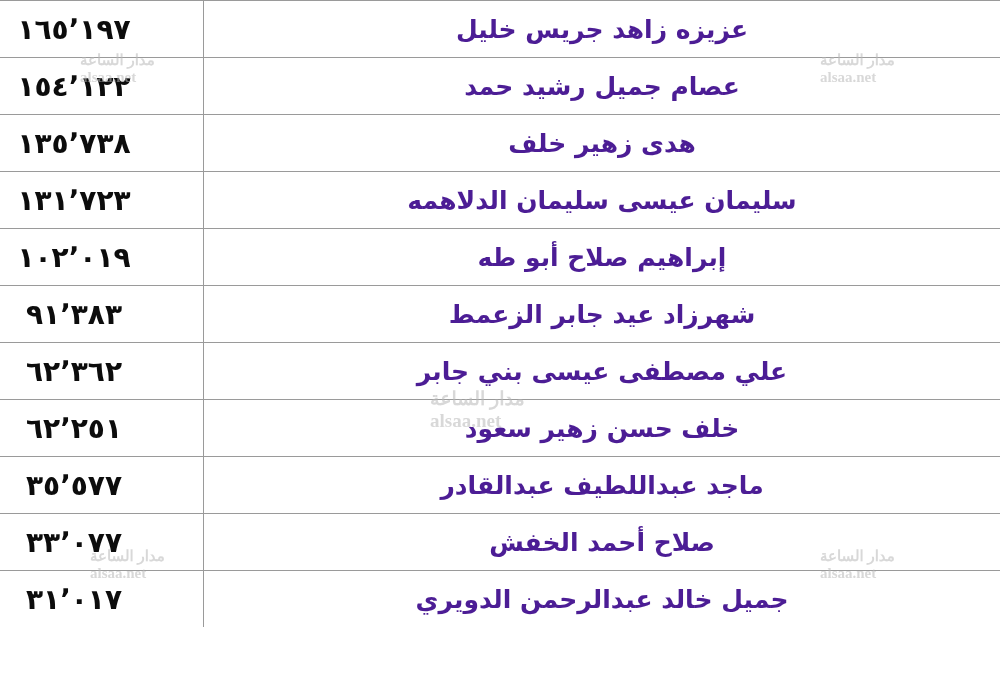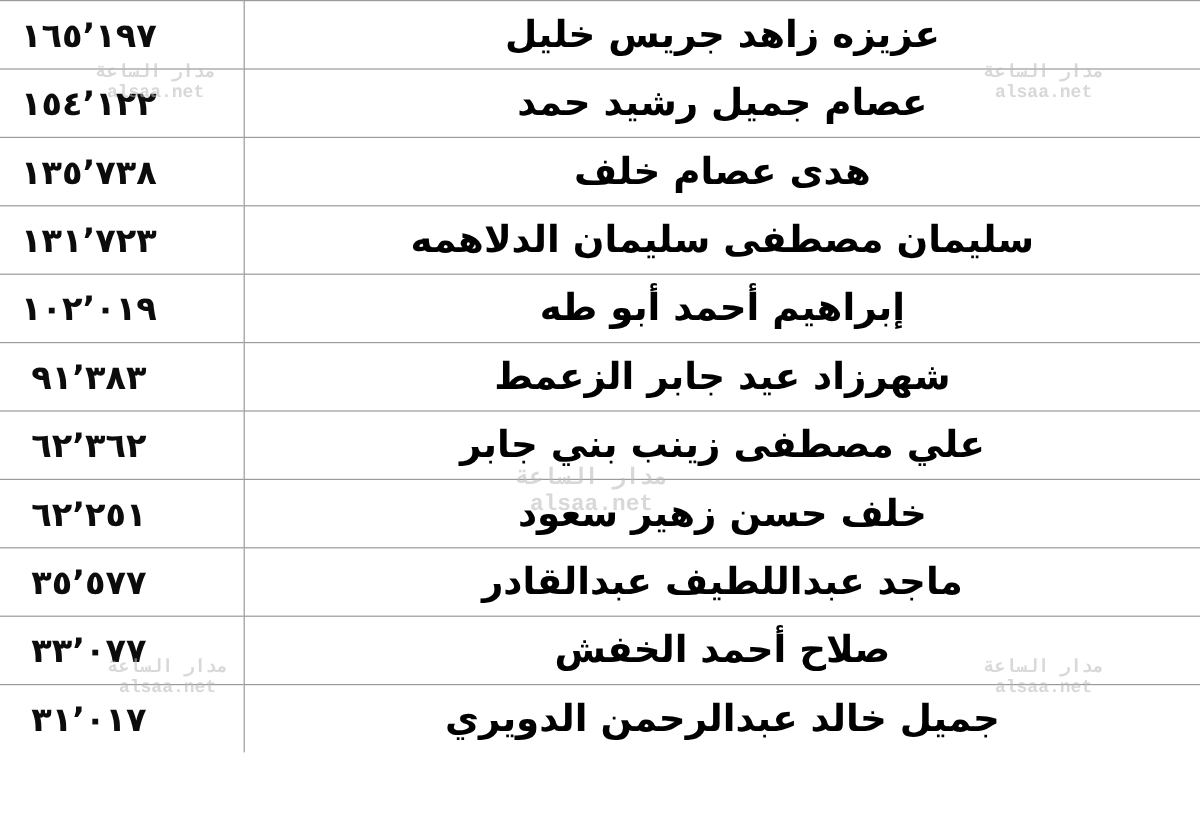--- a/index.html
+++ b/index.html
@@ -31,23 +31,23 @@
     height: 56px;
     padding: 0 14px;
     vertical-align: middle;
     background: transparent;
     overflow: hidden;
     white-space: nowrap;
   }
   td.name-cell {
     width: 768px;
     text-align: center;
-    font-size: 31px;
+    font-size: 25px;
     font-weight: bold;
-    color: #000000;
+    color: #4c1d95;
     letter-spacing: 0px;
   }
   td.amount-cell {
     width: 230px;
     text-align: center;
     font-size: 28px;
     font-weight: bold;
     color: #0c0c0c;
     direction: rtl;
   }
@@ -62,24 +62,24 @@
     border-right: none;
   }
   table.data-table td:last-child {
     border-left: none;
   }
 
   
   .wm {
     position: absolute;
     pointer-events: none;
-    text-align: center;
+    text-align: left;
     color: #b9b9b9;
     opacity: 0.55;
-    font-family: Liberation Mono, monospace;
+    font-family: Liberation Serif, serif;
     line-height: 1.15;
     user-select: none;
   }
   .wm .wm-ar {
     display: block;
     font-size: 15px;
     font-weight: bold;
     direction: rtl;
   }
   .wm .wm-en {
@@ -108,41 +108,41 @@
         <td class="name-cell">عزيزه زاهد جريس خليل</td>
         <td class="amount-cell">١٦٥٬١٩٧</td>
       </tr>
 
       <tr>
         <td class="name-cell">عصام جميل رشيد حمد</td>
         <td class="amount-cell">١٥٤٬١٢٢</td>
       </tr>
 
       <tr>
-        <td class="name-cell">هدى عصام خلف</td>
+        <td class="name-cell">هدى زهير خلف</td>
         <td class="amount-cell">١٣٥٬٧٣٨</td>
       </tr>
 
       <tr>
-        <td class="name-cell">سليمان مصطفى سليمان الدلاهمه</td>
+        <td class="name-cell">سليمان عيسى سليمان الدلاهمه</td>
         <td class="amount-cell">١٣١٬٧٢٣</td>
       </tr>
 
       <tr>
-        <td class="name-cell">إبراهيم أحمد أبو طه</td>
+        <td class="name-cell">إبراهيم صلاح أبو طه</td>
         <td class="amount-cell">١٠٢٬٠١٩</td>
       </tr>
 
       <tr>
         <td class="name-cell">شهرزاد عيد جابر الزعمط</td>
         <td class="amount-cell">٩١٬٣٨٣</td>
       </tr>
 
       <tr>
-        <td class="name-cell">علي مصطفى زينب بني جابر</td>
+        <td class="name-cell">علي مصطفى عيسى بني جابر</td>
         <td class="amount-cell">٦٢٬٣٦٢</td>
       </tr>
 
       <tr>
         <td class="name-cell">خلف حسن زهير سعود</td>
         <td class="amount-cell">٦٢٬٢٥١</td>
       </tr>
 
       <tr>
         <td class="name-cell">ماجد عبداللطيف عبدالقادر</td>

